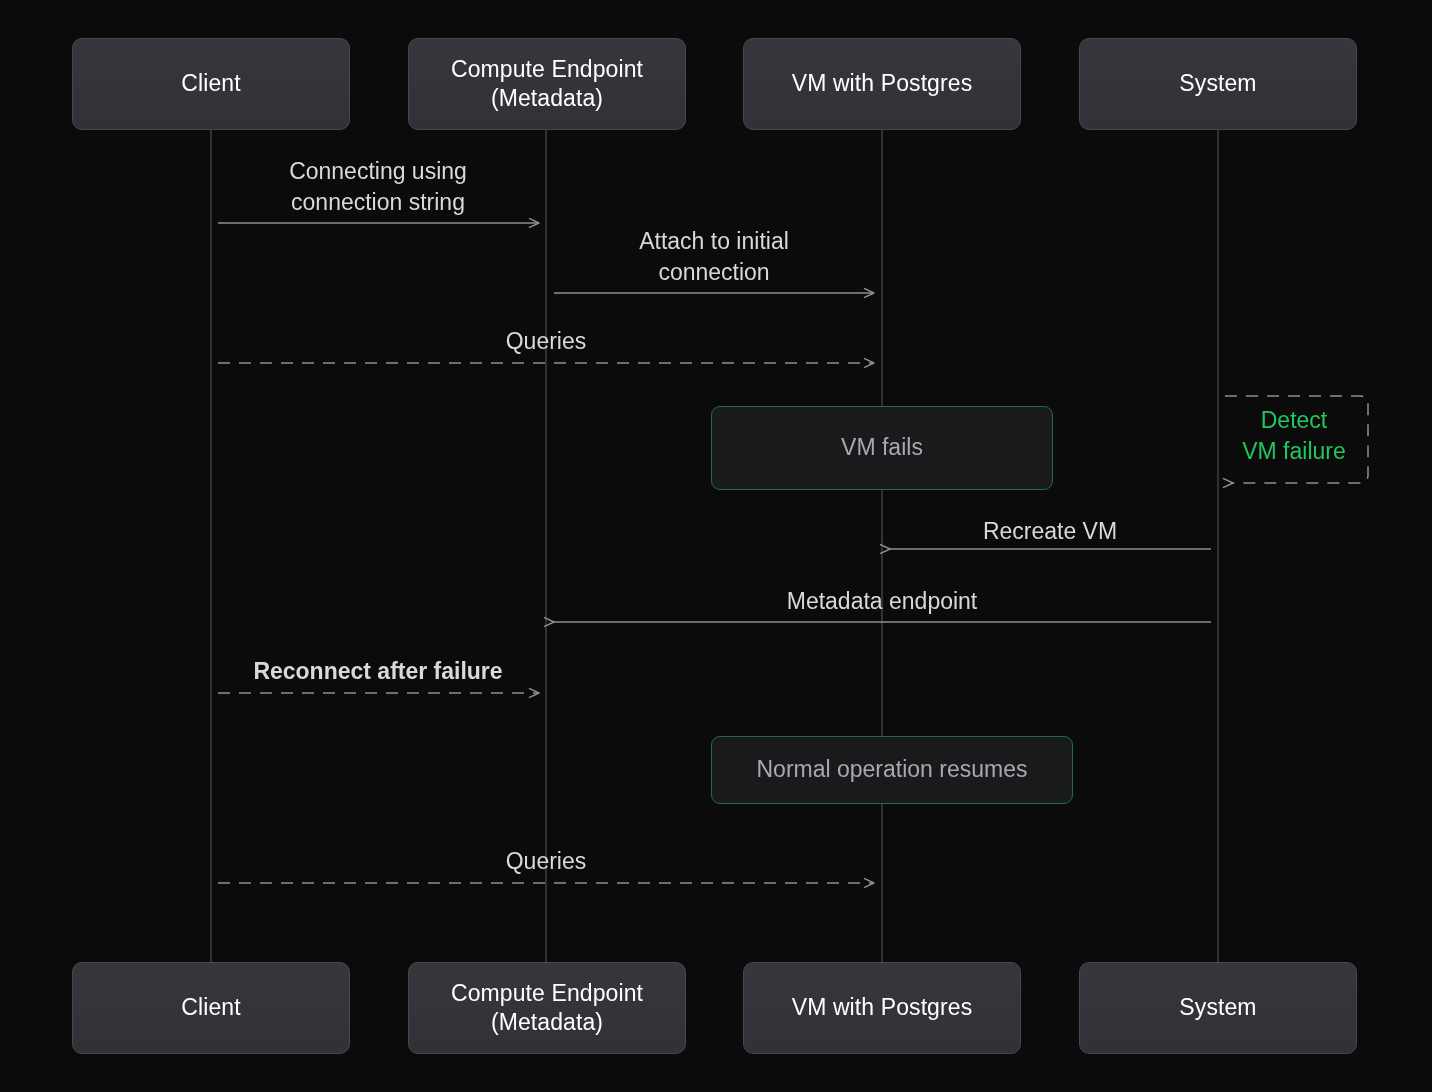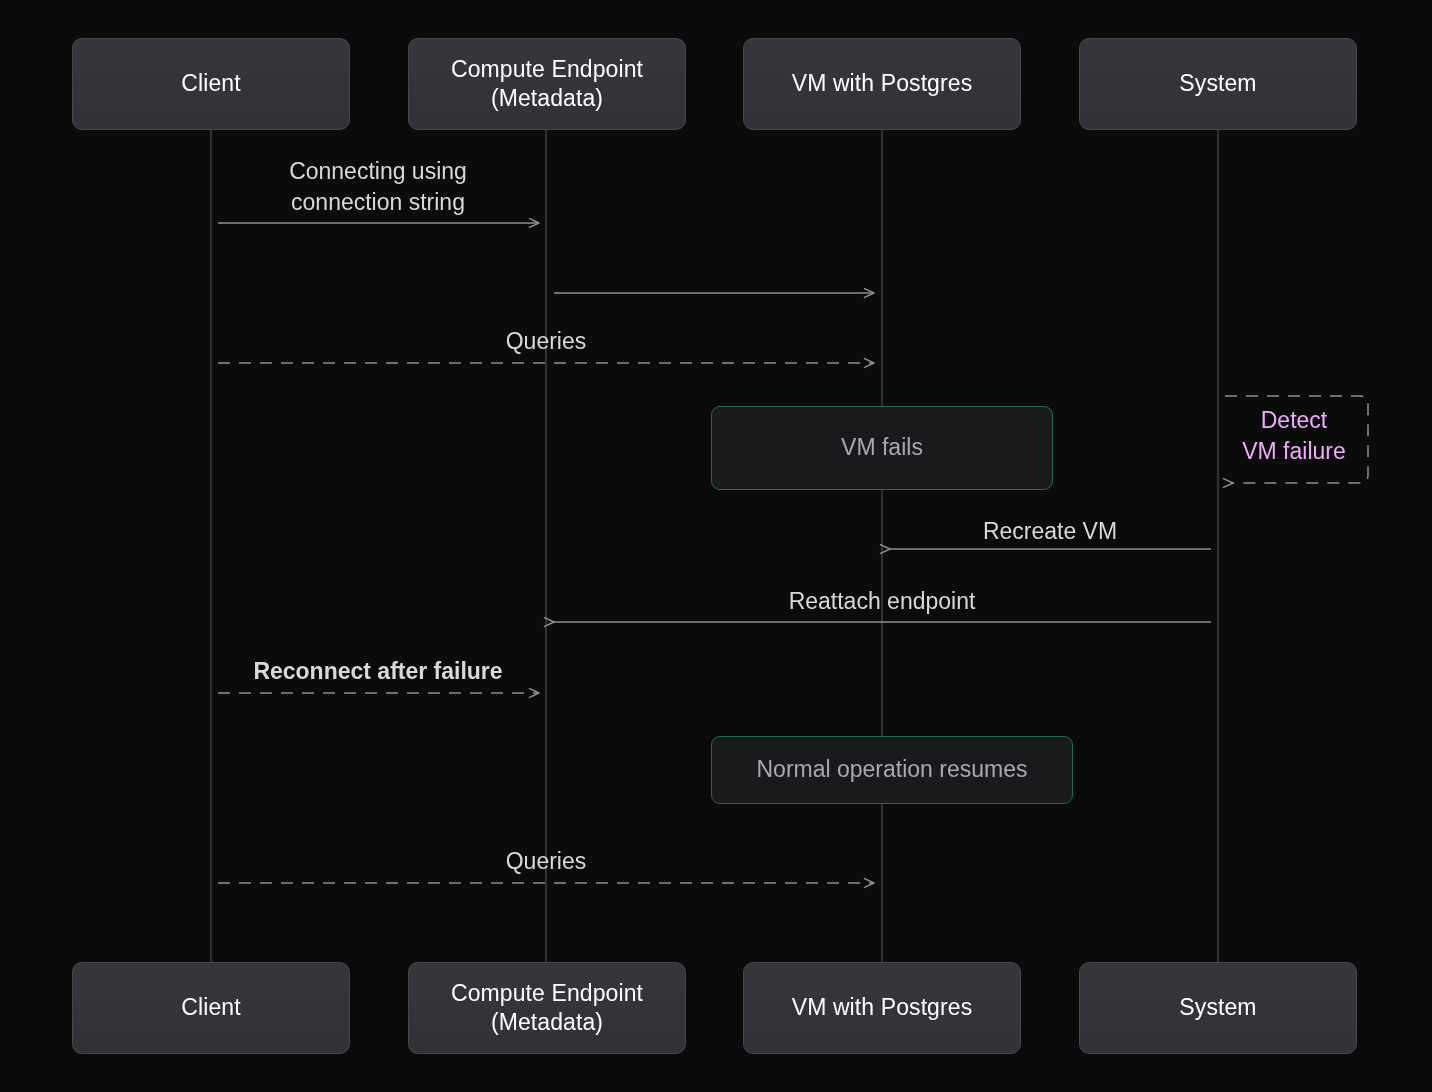--- a/index.html
+++ b/index.html
@@ -71,21 +71,21 @@
     color: #a8a9ad;
     font-size: 23px;
     line-height: 1.3;
     text-align: center;
     white-space: pre-line;
   }
 
   
   .self-label {
     position: absolute;
-    color: #f0abfc;
+    color: #22c55e;
     font-size: 23px;
     line-height: 1.33;
     text-align: center;
     white-space: pre-line;
   }
 </style>
 </head>
 <body>
 
 <div id="diagram-root">
@@ -143,26 +143,28 @@
   <div class="participant" style="left:408px; top:962px; width:278px; height:92px;">Compute Endpoint
 (Metadata)</div>
 
   <div class="participant" style="left:743px; top:962px; width:278px; height:92px;">VM with Postgres</div>
 
   <div class="participant" style="left:1079px; top:962px; width:278px; height:92px;">System</div>
 
   <div class="msg-label" style="left:378px; top:156px; width:330px;">Connecting using
 connection string</div>
 
+  <div class="msg-label" style="left:714px; top:226px; width:330px;">Attach to initial
+connection</div>
 
   <div class="msg-label" style="left:546px; top:326px; width:330px;">Queries</div>
 
   <div class="msg-label" style="left:1050px; top:516px; width:330px;">Recreate VM</div>
 
-  <div class="msg-label" style="left:882px; top:586px; width:400px;">Reattach endpoint</div>
+  <div class="msg-label" style="left:882px; top:586px; width:400px;">Metadata endpoint</div>
 
   <div class="msg-label" style="left:378px; top:656px; width:360px;font-weight:bold;">Reconnect after failure</div>
 
   <div class="msg-label" style="left:546px; top:846px; width:330px;">Queries</div>
 
   <div class="self-label" style="left:1228px; top:405px; width:132px;">Detect
 VM failure</div>
 
   <div class="note-box" style="left:711px; top:406px; width:342px; height:84px;">VM fails</div>
 

